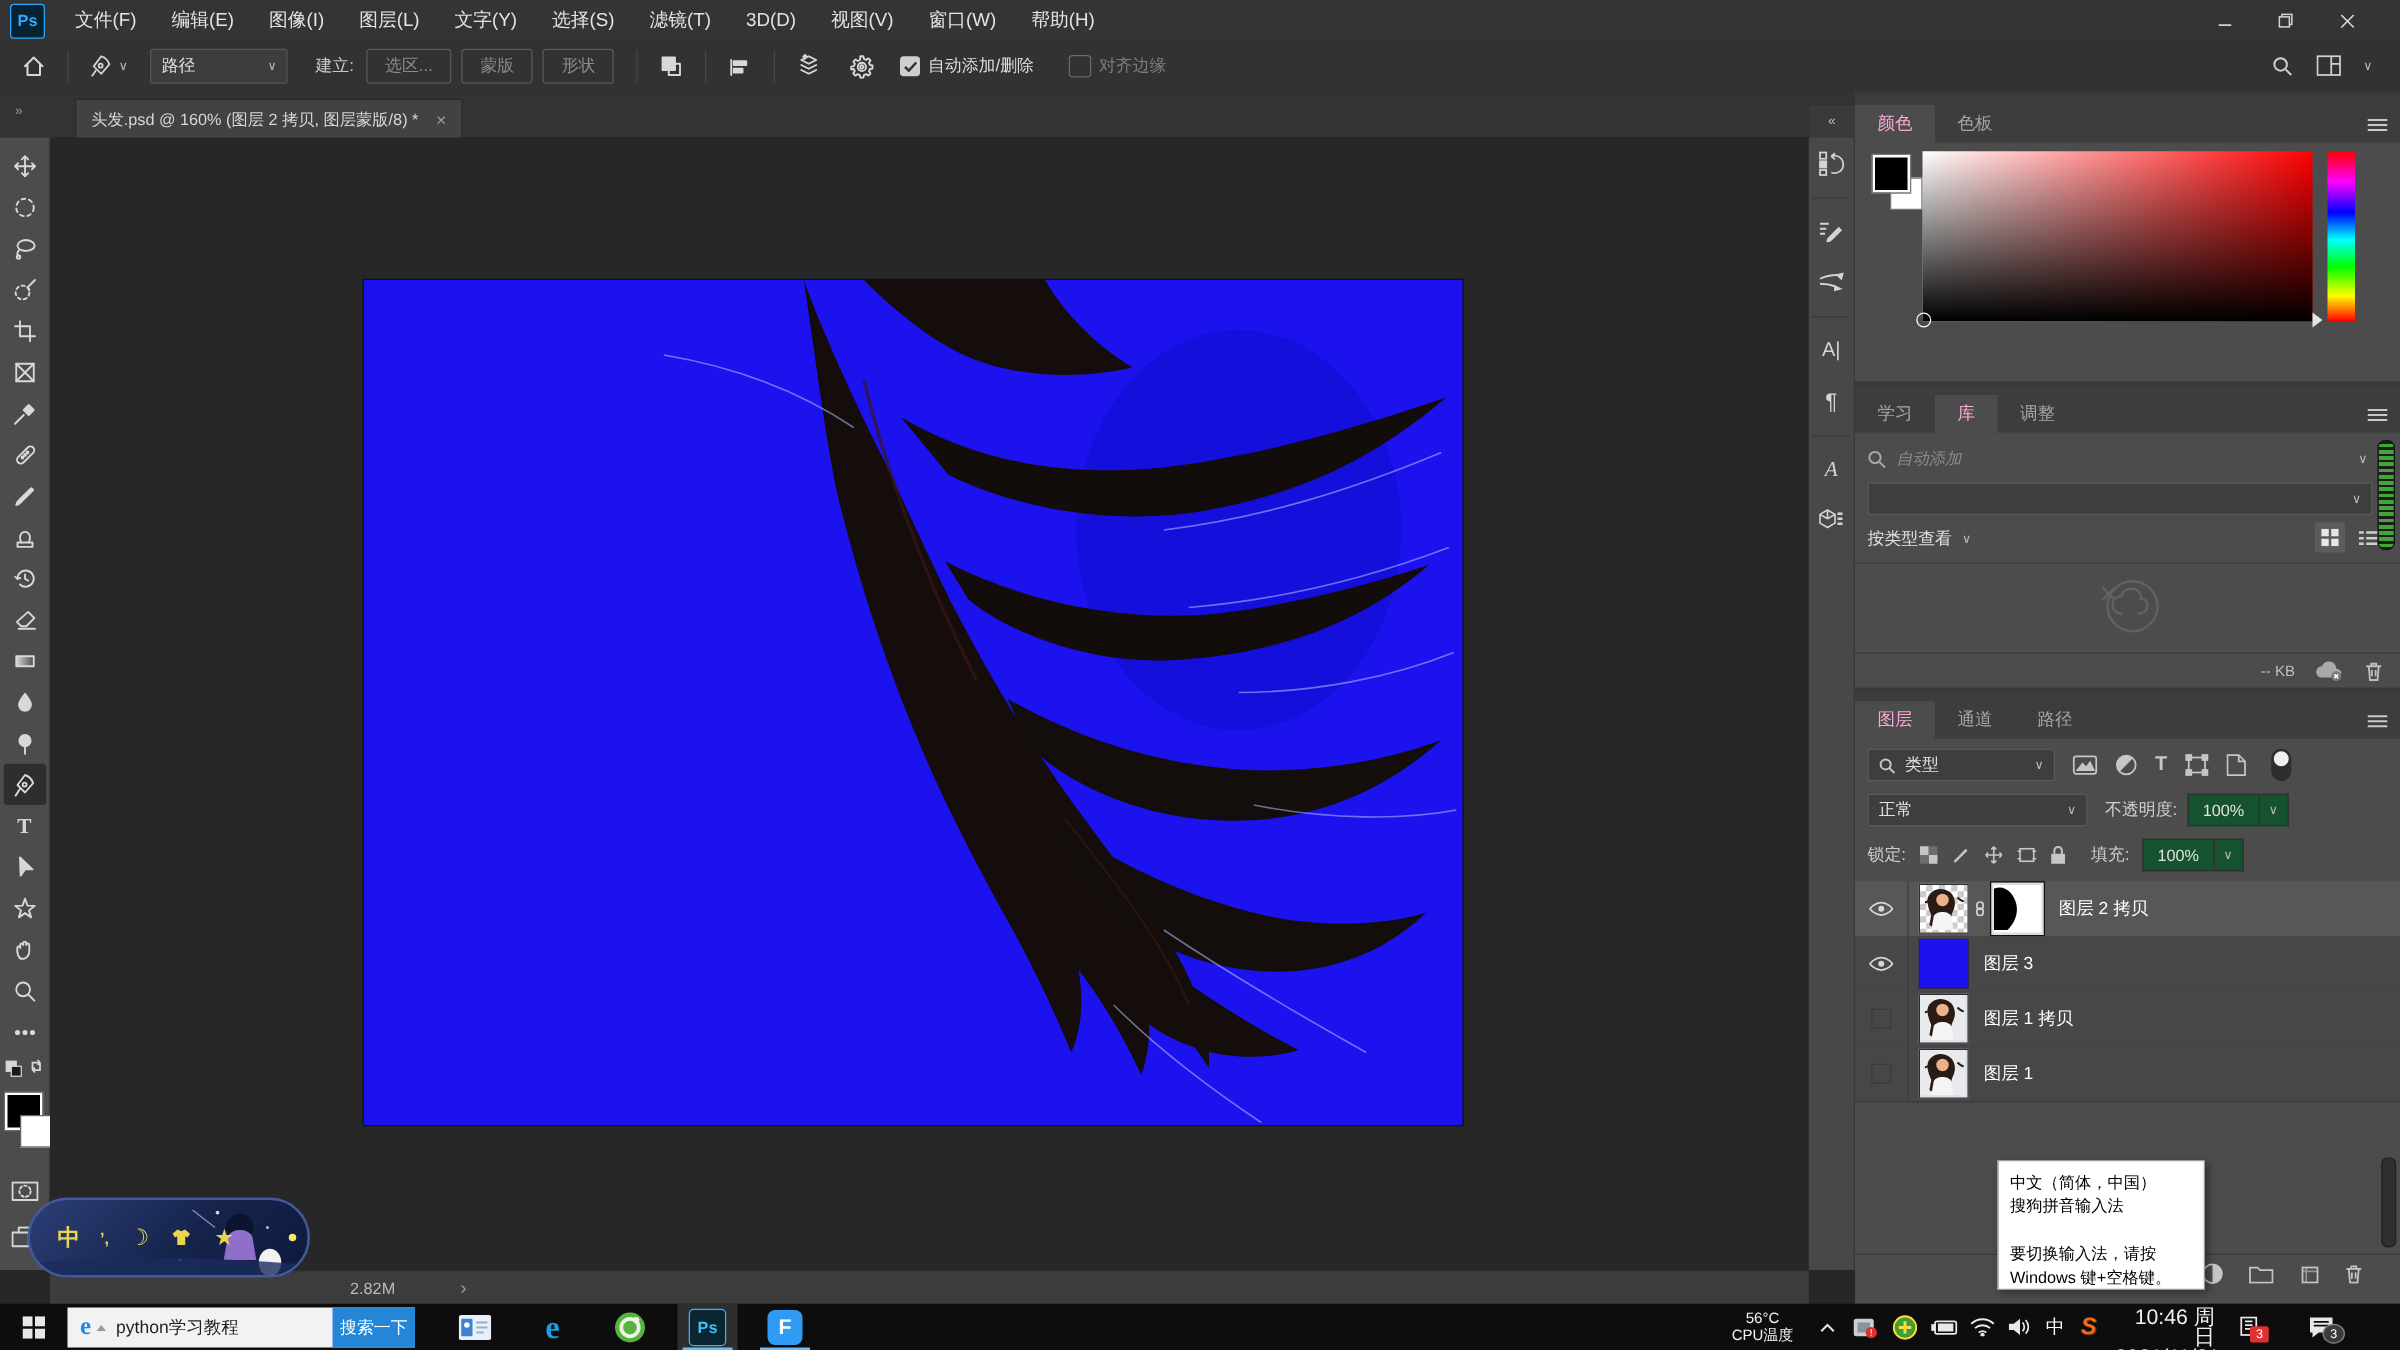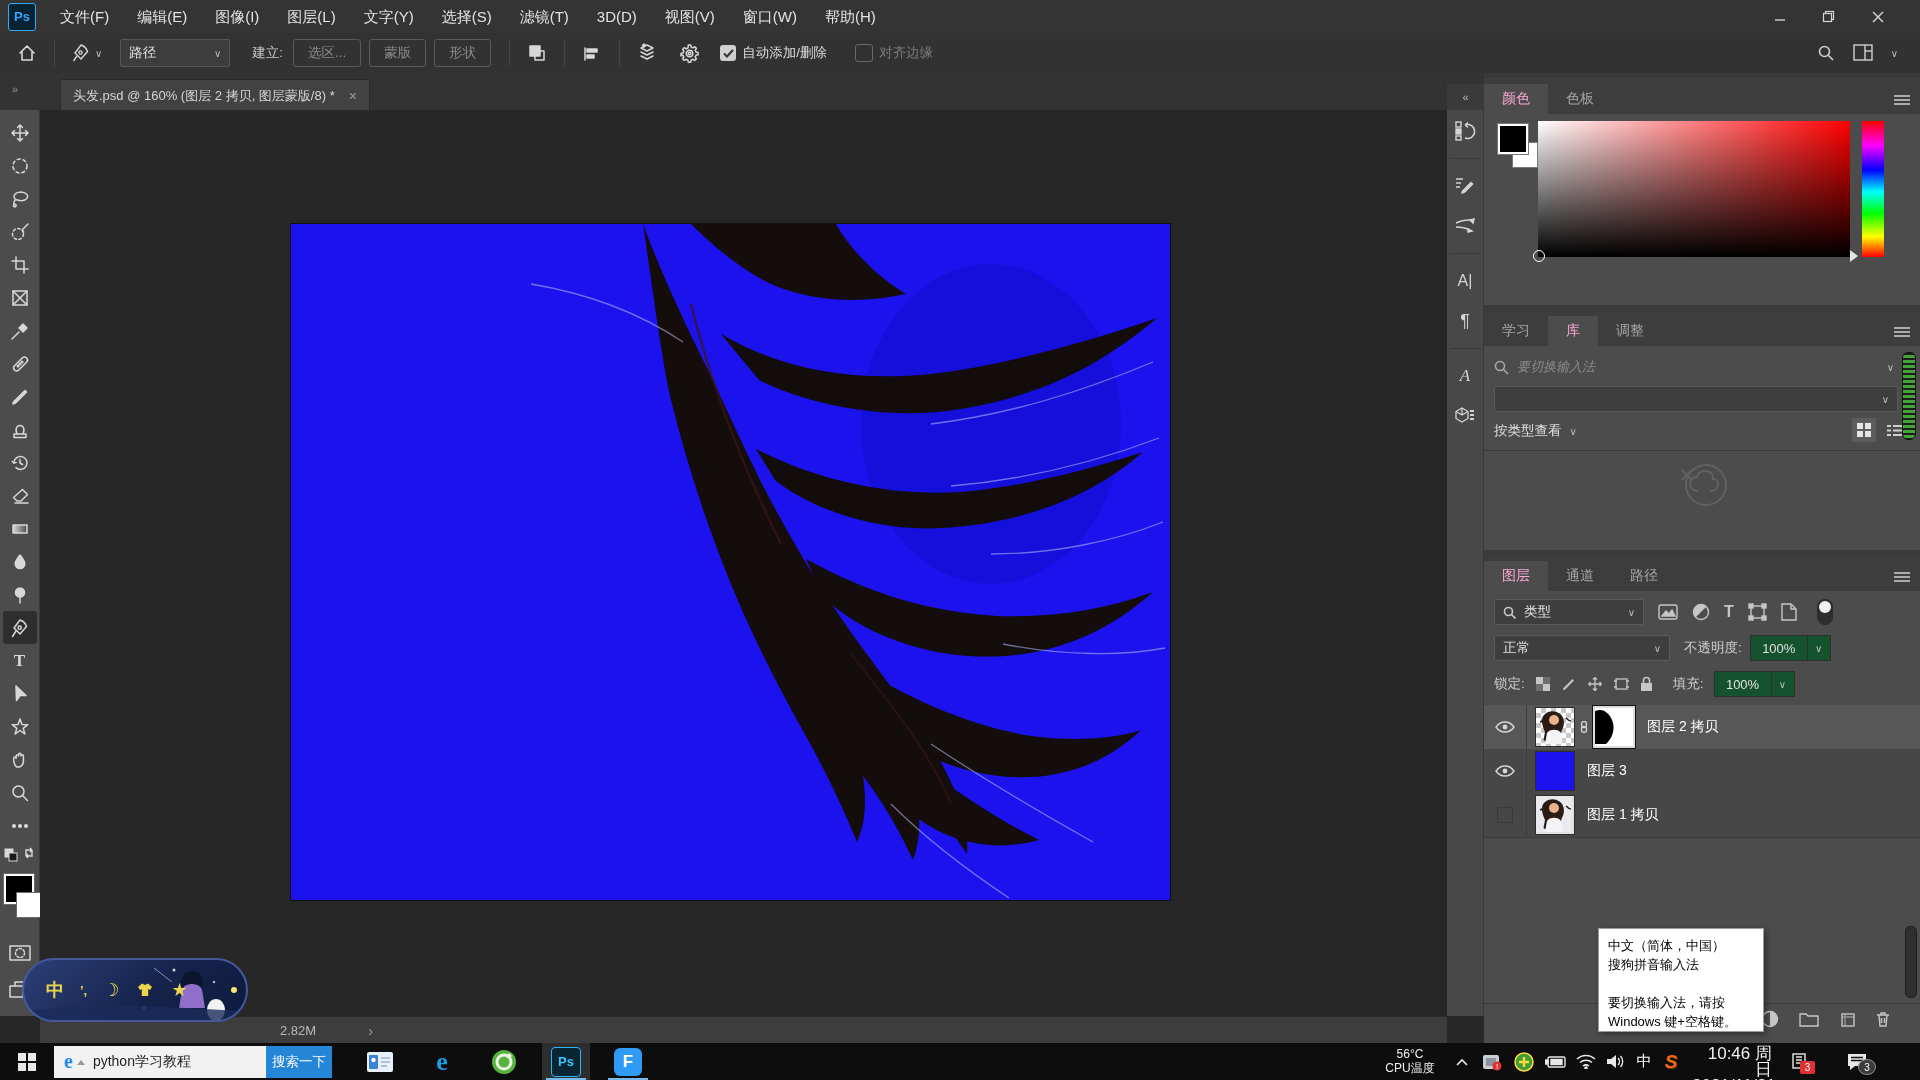--- a/index.html
+++ b/index.html
@@ -468,21 +468,21 @@
             <line x1="0" y1="6" x2="16" y2="6"></line>
             <line x1="0" y1="10" x2="16" y2="10"></line>
           </svg>
         </div>
     </div>
     <div style="position:absolute;left:10px;top:44px;width:400px;height:26px;display:flex;align-items:center;gap:8px">
       <svg width="15" height="15" fill="none" stroke="#a8a8a8" stroke-width="1.6">
           <circle cx="6" cy="6" r="4.5"></circle>
           <line x1="9.5" y1="9.5" x2="14" y2="14"></line>
         </svg>
-      <span style="font-style:italic;color:#8b8b8b;font-size:13px">要切换输入法</span>
+      <span style="font-style:italic;color:#8b8b8b;font-size:13px">自动添加</span>
       <span class="chev" style="margin-left:auto">∨</span>
     </div>
     <div style="position:absolute;right:4px;top:42px;width:12px;height:86px;border-radius:6px;background:repeating-linear-gradient(180deg,#1d1d1d 0 2px,#43a537 2px 5px);border:1px solid #111"></div>
     <div class="well" style="position:absolute;left:10px;top:76px;width:386px;height:24px;justify-content:flex-end;padding:0 8px">
         <span class="chev">∨</span>
       </div>
     <div style="position:absolute;left:10px;top:112px;display:flex;align-items:center;gap:8px;font-size:13.5px;color:#e0e0e0">
       <span>按类型查看</span>
         <span class="chev">∨</span>
     </div>
@@ -503,20 +503,31 @@
           <line x1="0" y1="11" x2="4" y2="11"></line>
           <line x1="6" y1="11" x2="15" y2="11"></line>
         </svg>
     </div>
     <div style="position:absolute;left:0;top:140px;width:436px;height:1px;background:#3a3a3a"></div>
     <svg width="64" height="50" style="position:absolute;left:186px;top:150px" fill="none" stroke="#616161" stroke-width="2">
       <circle cx="36" cy="25" r="20"></circle>
         <path d="M28 31c-5 0-8-3-8-7s3-7 7-7c1-4 4-6 8-6 5 0 8 3 8 8 0 0 5 0 5 5s-4 7-8 7"></path>
         <path d="M12 10l10 10M22 10L12 20"></path>
     </svg>
+    <div style="position:absolute;left:0;bottom:0;width:436px;height:28px;border-top:1px solid #3a3a3a;display:flex;align-items:center;justify-content:flex-end;gap:16px;padding-right:14px;box-sizing:border-box">
+      <span style="font-size:12px;color:#bdbdbd">-- KB</span>
+      <svg width="24" height="16" fill="#a9a9a9">
+          <path d="M6 13c-3 0-5-2-5-4.5S3 4 5.5 4C6.5 1.7 8.5 0 11 0c3.4 0 6 2.6 6 6 0 0 4 .3 4 3.5S18 13 15 13z"></path>
+          <circle cx="17" cy="12" r="4" fill="#7a7a7a"></circle>
+          <path d="M15.5 10.5l3 3m0-3-3 3" stroke="#fff" stroke-width="1.2"></path>
+        </svg>
+      <svg width="14" height="16" fill="none" stroke="#bdbdbd" stroke-width="1.5">
+          <path d="M1 4h12M5 4V2h4v2M3 4l1 11h6l1-11M5.5 7v5M8.5 7v5"></path>
+        </svg>
+    </div>
   </div>
 
   <div class="panel" style="top:482px;height:488px">
     <div class="ptabs">
       <div class="ptab on">图层</div>
       <div class="ptab">通道</div>
       <div class="ptab">路径</div>
       <div class="hamb">
           <svg width="16" height="12" stroke="#c9c9c9" stroke-width="1.6">
             <line x1="0" y1="2" x2="16" y2="2"></line>
@@ -639,20 +650,32 @@
       <div class="eyecell">
           <div style="width:14px;height:14px;border:1px solid #3a3a3a"></div>
         </div>
       <div class="lthumb">
           <svg width="36" height="36" viewBox="0 0 36 36">
             <rect width="36" height="36" fill="#e8eaee"></rect>
             <use href="#woman"></use>
           </svg>
         </div>
       <span class="lname">图层 1 拷贝</span>
+    </div>
+    <div class="lrow" style="top:282px">
+      <div class="eyecell">
+          <div style="width:14px;height:14px;border:1px solid #3a3a3a"></div>
+        </div>
+      <div class="lthumb">
+          <svg width="36" height="36" viewBox="0 0 36 36">
+            <rect width="36" height="36" fill="#e8eaee"></rect>
+            <use href="#woman"></use>
+          </svg>
+        </div>
+      <span class="lname">图层 1</span>
     </div>
 
     <div style="position:absolute;left:0;bottom:10px;width:436px;height:30px;border-top:1px solid #3a3a3a;display:flex;align-items:center;justify-content:flex-end;gap:20px;padding-right:30px;box-sizing:border-box">
       <svg width="18" height="18">
           <circle cx="9" cy="9" r="7.5" fill="none" stroke="#c6c6c6" stroke-width="1.4"></circle>
           <path d="M9 1.5a7.5 7.5 0 0 1 0 15z" fill="#c6c6c6"></path>
         </svg>
       <svg width="20" height="16" fill="none" stroke="#c6c6c6" stroke-width="1.4">
           <path d="M1 3h6l2 2h10v10H1z"></path>
         </svg>

